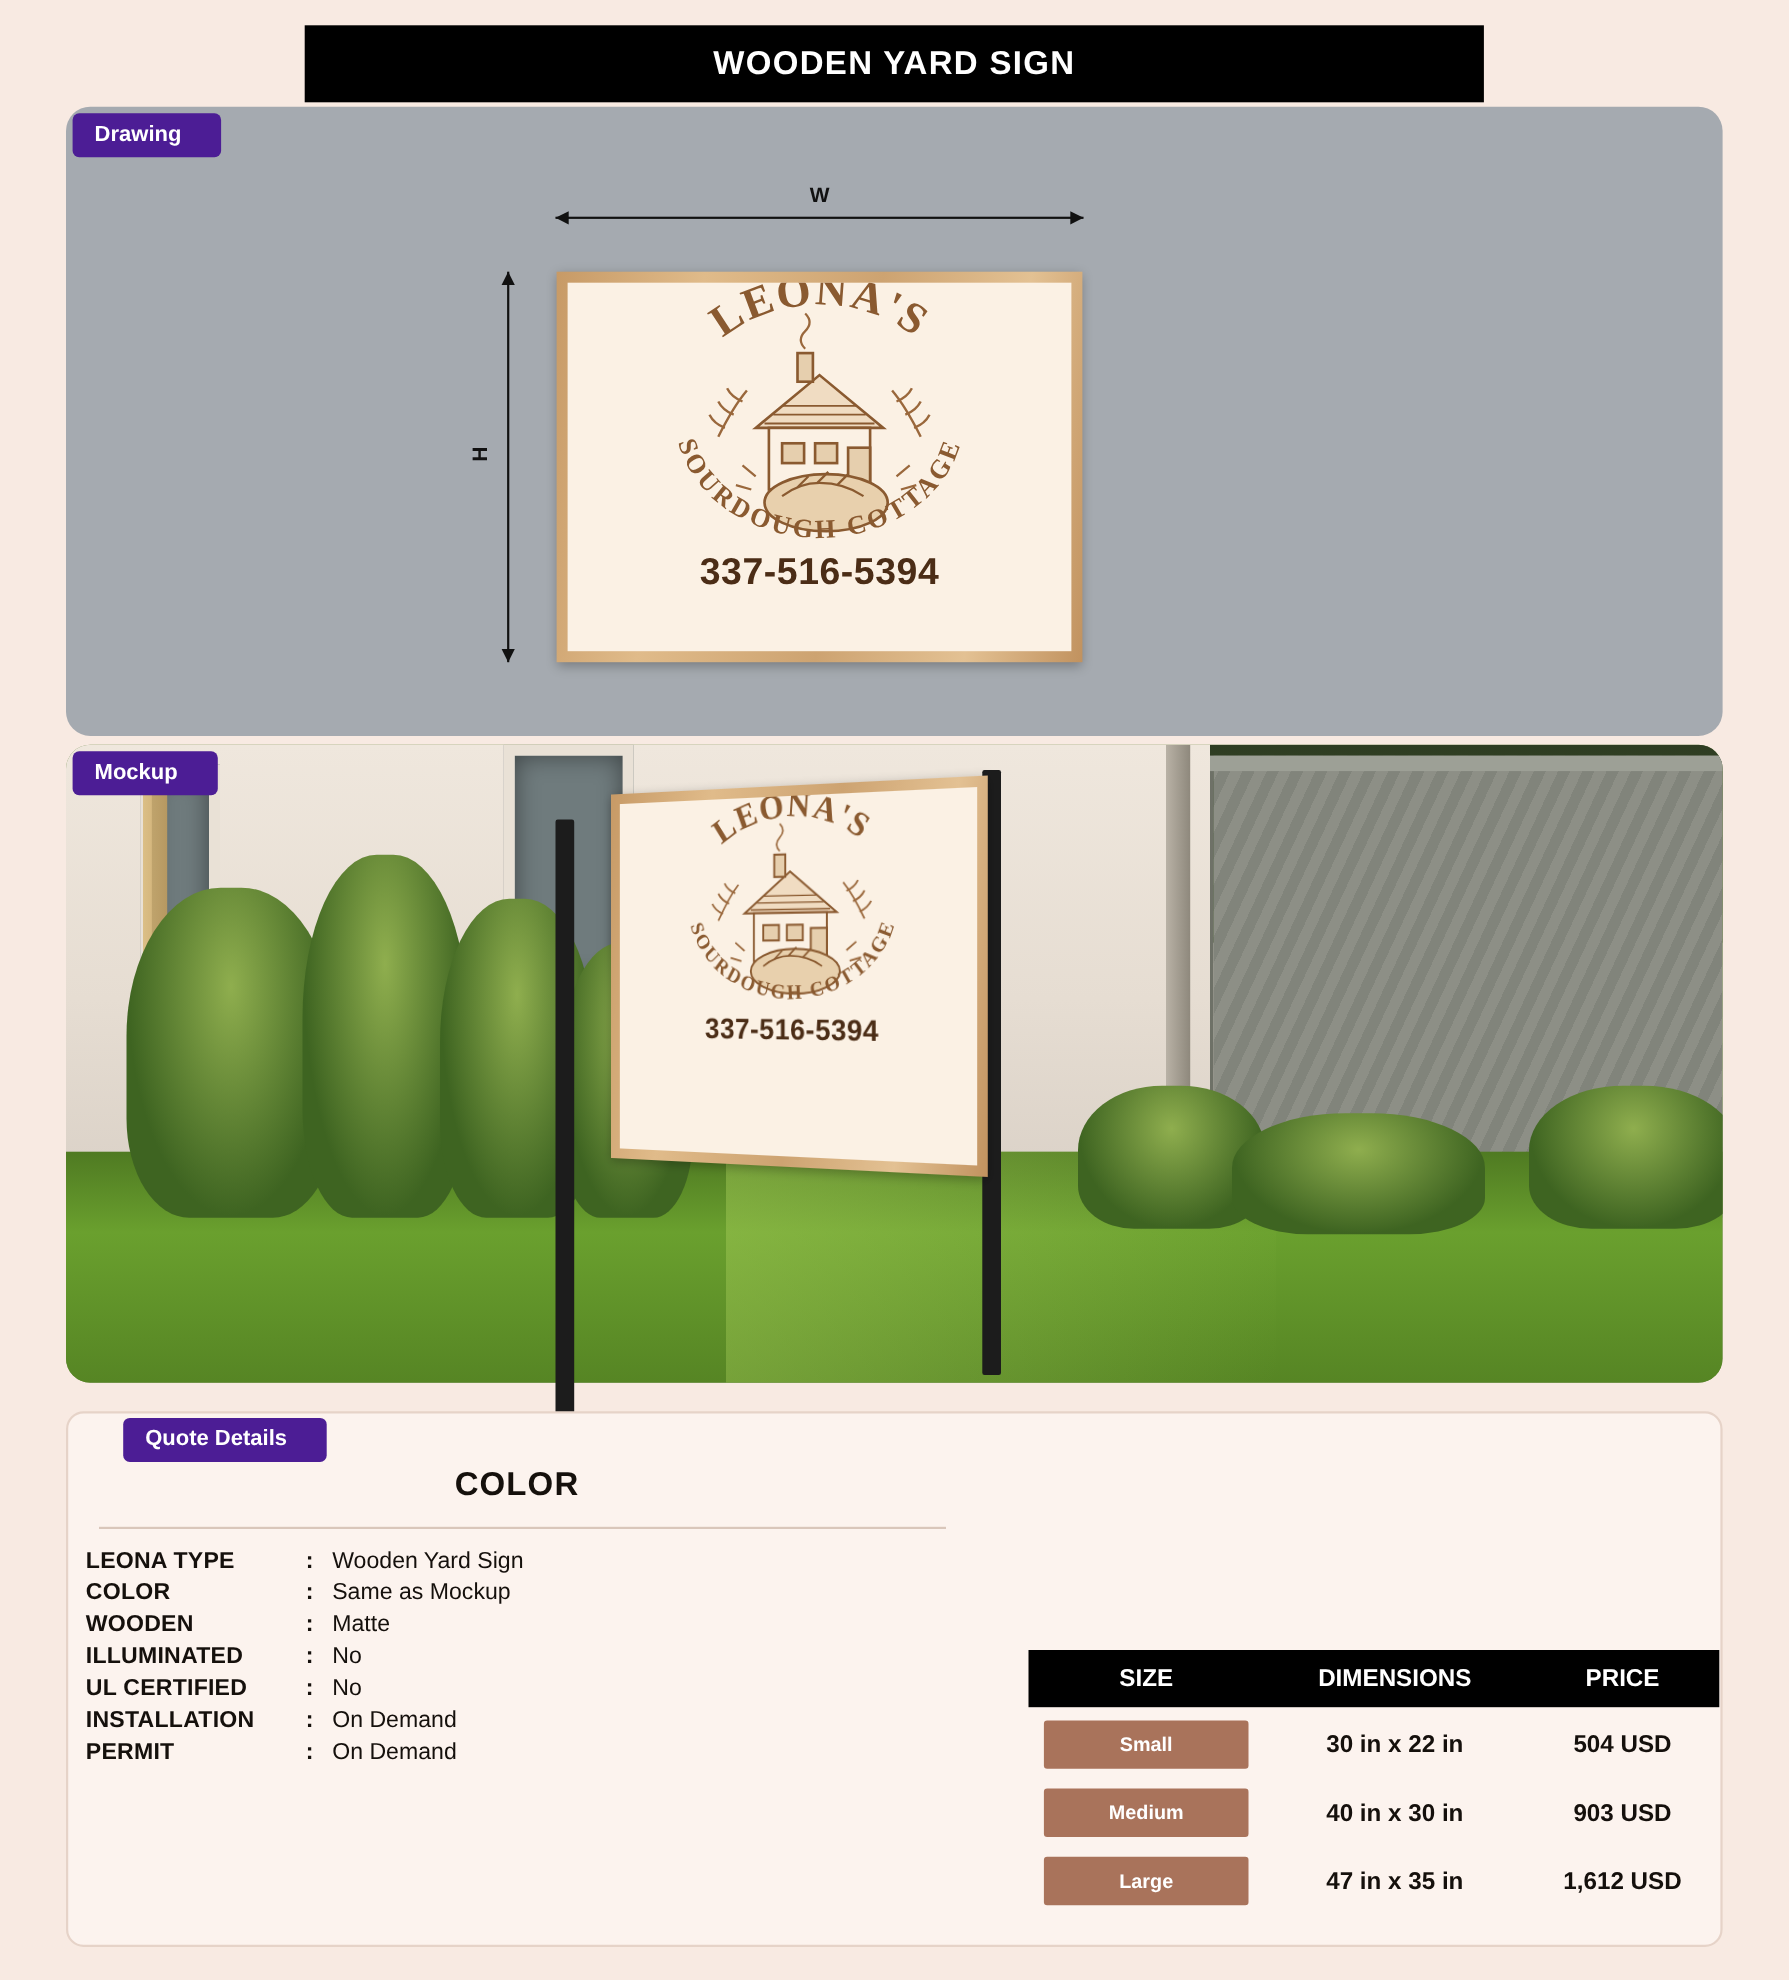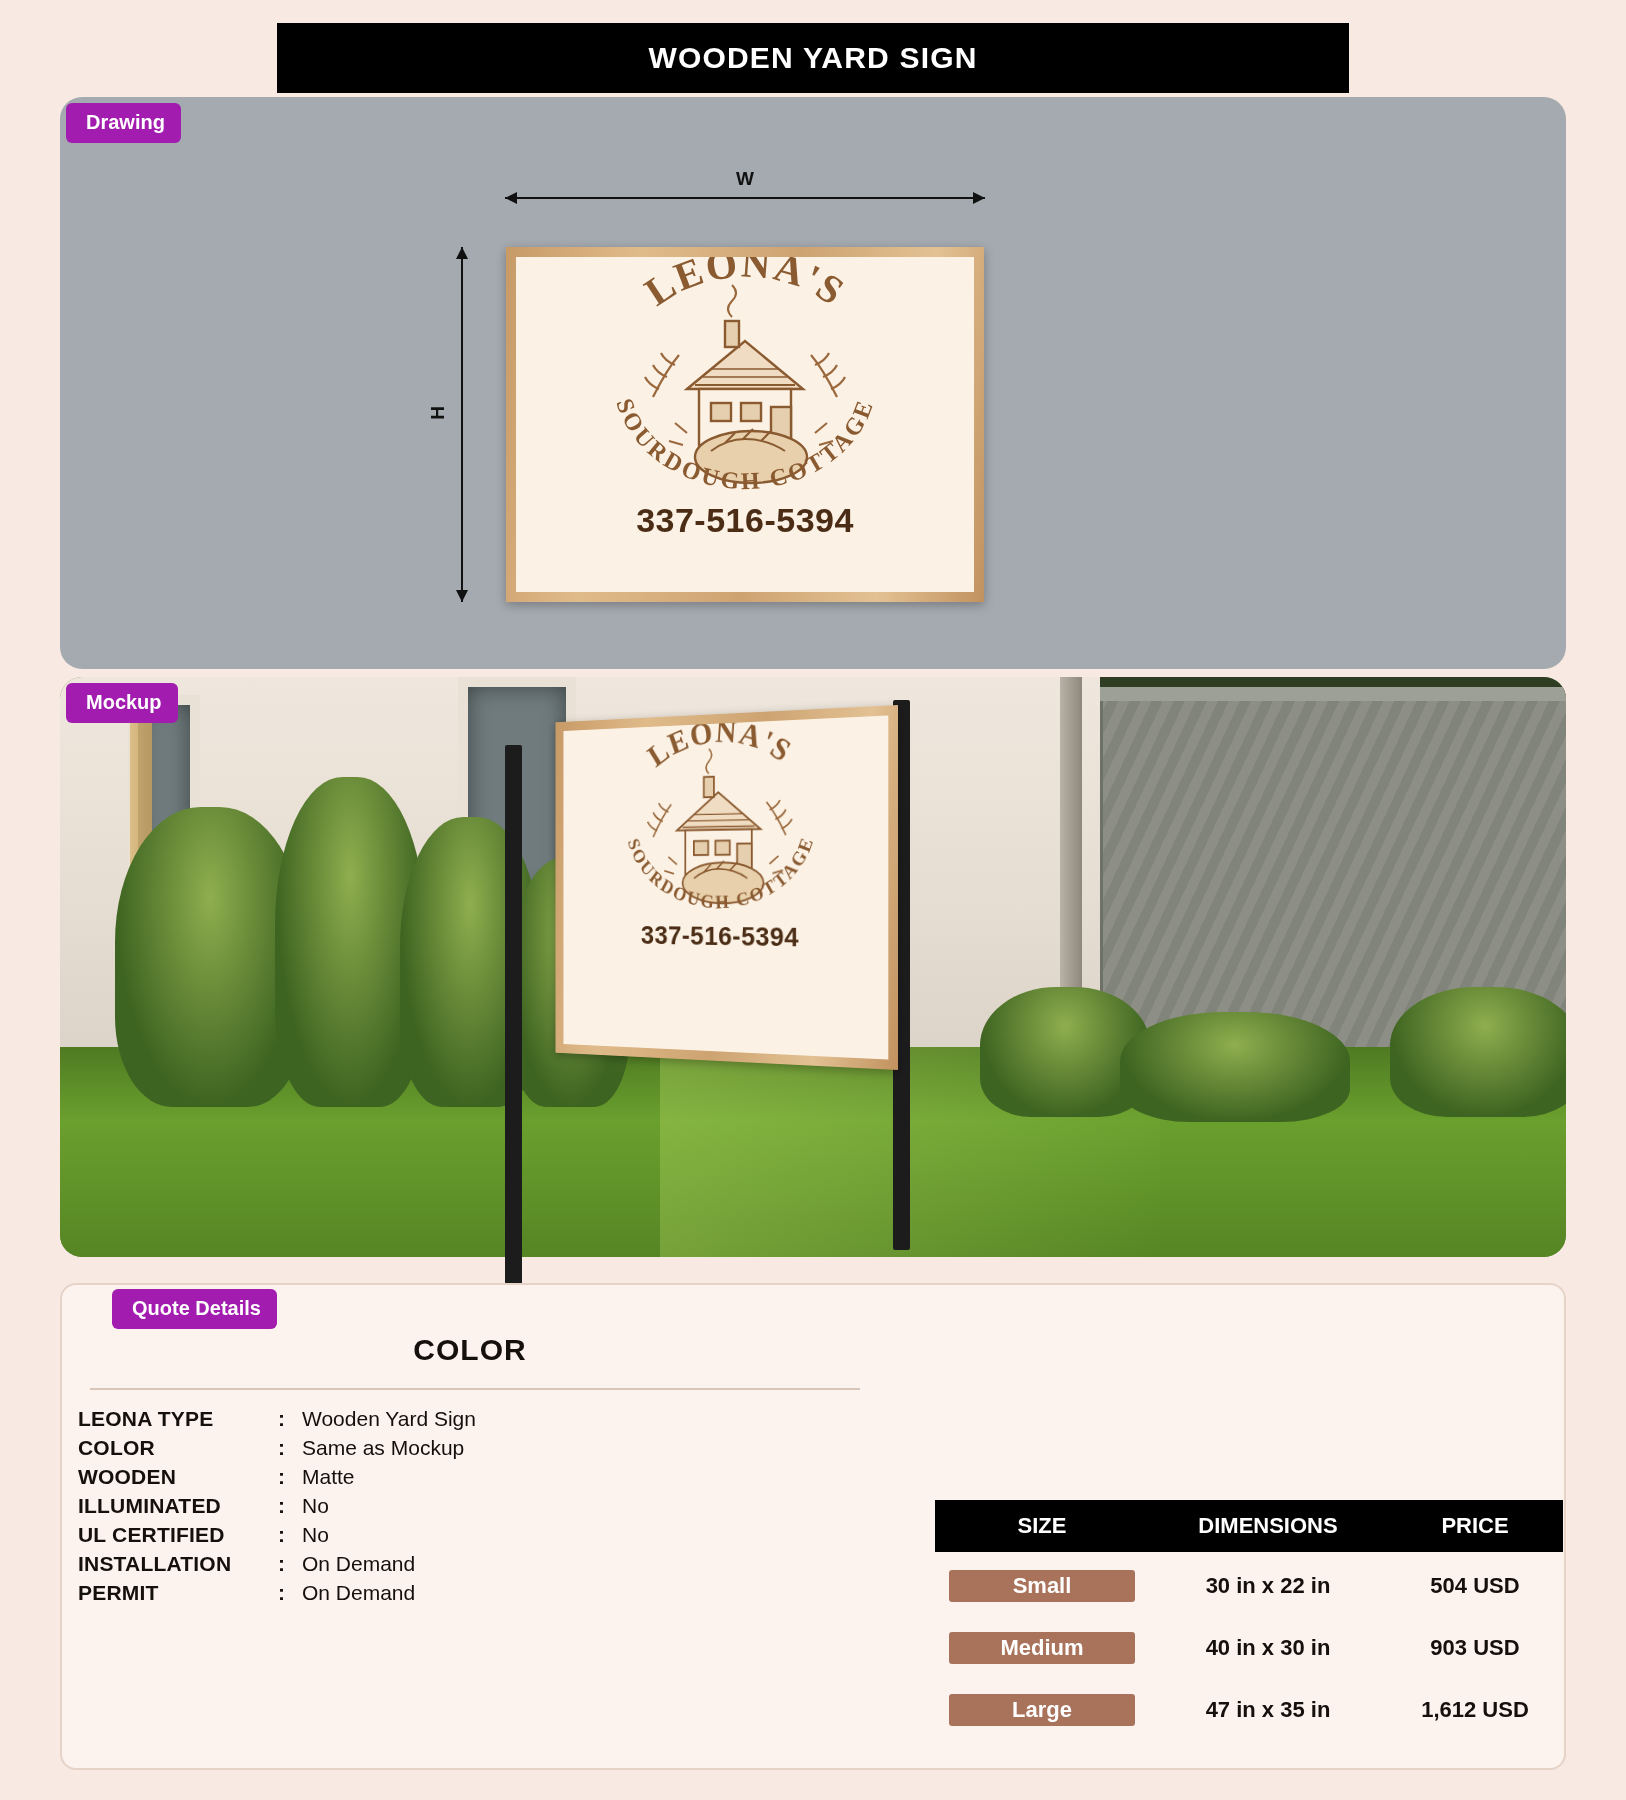--- a/index.html
+++ b/index.html
@@ -27,25 +27,25 @@
   .title-bar .title-text {
     color: #fff;
     font-size: 30px;
     font-weight: bold;
     letter-spacing: 1.2px;
   }
 
   
   .tab {
     position: absolute;
-    background: #a21caf;
+    background: #4c1d95;
     color: #fff;
     font-size: 20px;
     font-weight: bold;
-    padding: 8px 16px 9px 20px;
+    padding: 8px 36px 9px 20px;
     border-radius: 6px;
     z-index: 5;
   }
 
   
   .drawing-panel {
     position: absolute;
     left: 60px; top: 97px;
     width: 1506px; height: 572px;
     background: #a5aab0;
@@ -252,22 +252,22 @@
     background: #000;
     color: #fff;
     height: 52px;
     align-items: center;
   }
   .pt-head div { font-size: 22px; font-weight: bold; text-align: center; }
   .pt-row { display: flex; height: 56px; align-items: center; margin-top: 6px; }
   .pt-size {
     background: #a9735b;
     color: #fff;
-    font-size: 22px; font-weight: bold;
-    height: 32px;
+    font-size: 18px; font-weight: bold;
+    height: 44px;
     display: flex; align-items: center; justify-content: center;
     border-radius: 3px;
   }
   .col-size { width: 214px; }
   .col-dim  { width: 238px; }
   .col-price{ width: 176px; }
   .pt-cell {
     font-size: 22px; font-weight: bold; text-align: center; color: #15100c;
   }
 

